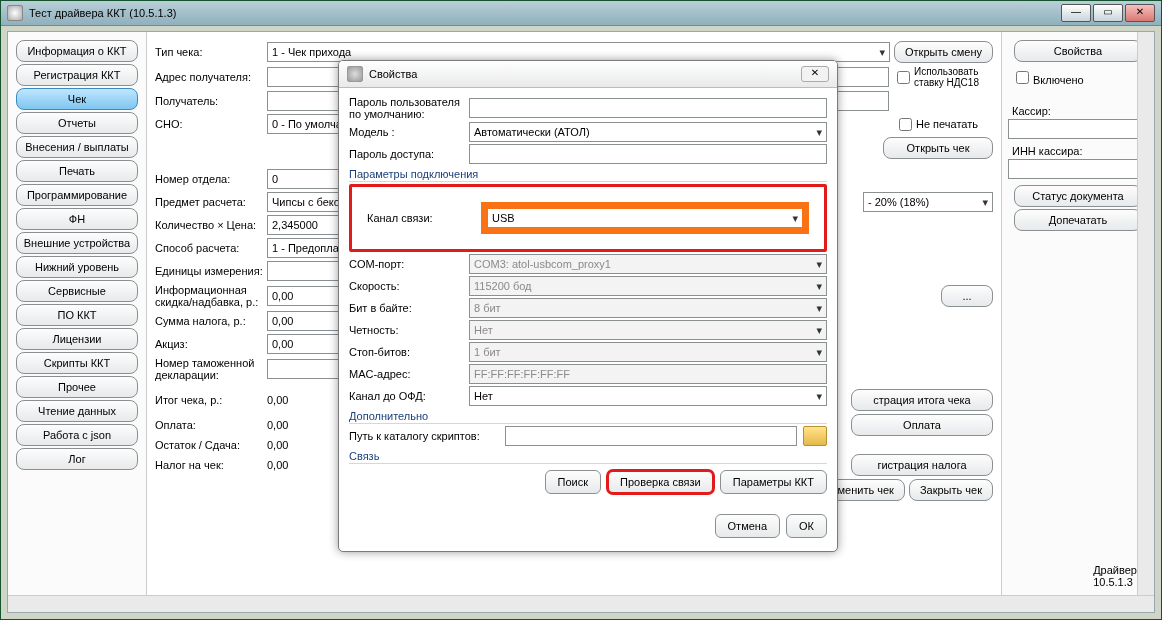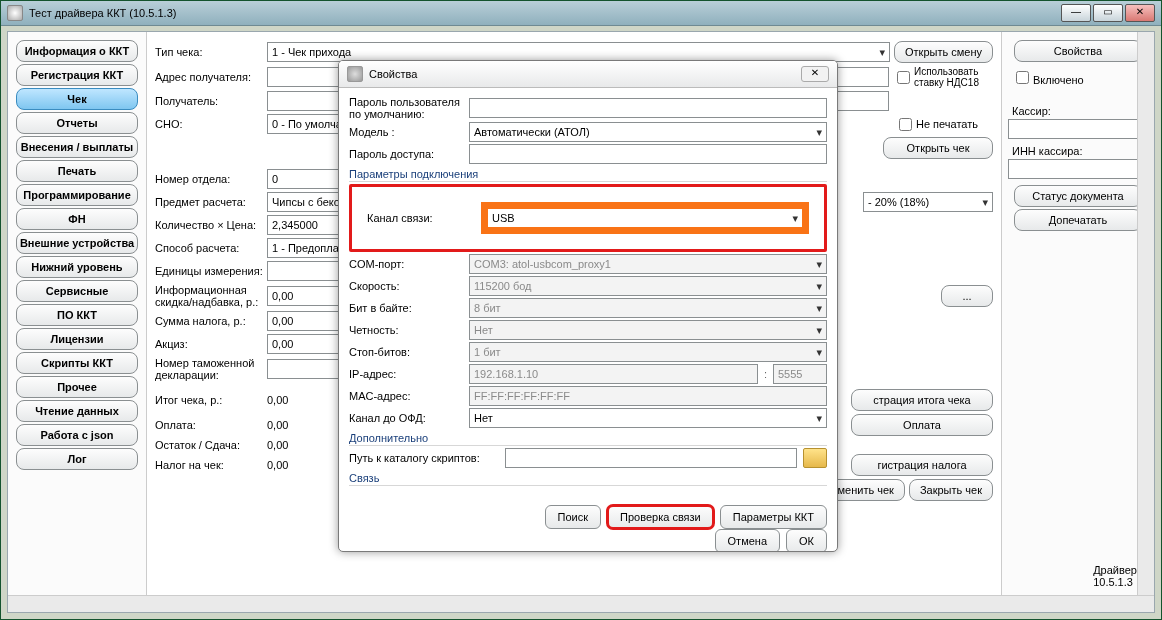--- a/index.html
+++ b/index.html
@@ -7,21 +7,21 @@
 
 .outer-window{position:absolute;inset:0;border:1px solid #14532d;background:#cfd6c7;}
 .titlebar{height:24px;background:linear-gradient(#b9cfd8,#8fb0bd);display:flex;align-items:center;padding:0 6px;color:#000;border-bottom:1px solid #6f8a93;}
 .titlebar .app-icon{width:14px;height:14px;background:radial-gradient(circle,#fff,#aaa);border:1px solid #888;border-radius:2px;margin-right:6px;}
 .titlebar .title{flex:1;}
 .winbtns{display:flex;gap:2px;}
 .winbtn{width:28px;height:16px;border:1px solid #555;border-radius:2px;background:linear-gradient(#fff,#c8d4da);text-align:center;line-height:14px;font-size:10px;}
 .winbtn.cls{background:linear-gradient(#f6c0be,#d97873);}
 .content{position:absolute;top:30px;left:6px;right:6px;bottom:6px;background:#fff;border:1px solid #9aa7ae;display:flex;}
 
-.sidebar{width:130px;padding:6px 4px;border-right:1px solid #ccc;background:#fbfbfb;font-weight:bold;}
+.sidebar{width:130px;padding:6px 4px;border-right:1px solid #ccc;background:#fbfbfb;}
 .sbtn{display:block;width:120px;height:20px;margin:2px auto;border:1px solid #8a8f91;border-radius:8px;background:linear-gradient(#fdfdfd,#e7e9ea);text-align:center;line-height:20px;font-size:11px;cursor:pointer;}
 .sbtn.sel{background:linear-gradient(#bfe6ff,#7fc6f0);border-color:#3a8cc0;}
 
 .mid{flex:1;padding:6px 8px;position:relative;}
 .lbl{display:inline-block;width:108px;}
 .row{display:flex;align-items:center;margin:3px 0;gap:4px;}
 .combo, .txt{border:1px solid #8a8f91;background:#fff;height:18px;line-height:18px;padding:0 4px;font-size:11px;}
 .combo{min-width:120px;display:flex;align-items:center;justify-content:space-between;}
 .combo::after{content:"▾";margin-left:6px;color:#333;}
 .btn{border:1px solid #8a8f91;border-radius:8px;background:linear-gradient(#fdfdfd,#e7e9ea);height:20px;padding:0 10px;line-height:20px;text-align:center;cursor:pointer;white-space:nowrap;}
@@ -37,21 +37,21 @@
 .dlg-title .dclose{width:26px;height:14px;border:1px solid #aaa;border-radius:3px;text-align:center;line-height:12px;font-size:10px;background:#f2f2f2;}
 .dlg-body{padding:6px 10px 6px 10px;}
 .fieldset-label{color:#1a3f7a;margin-top:4px;margin-bottom:2px;font-size:11px;border-bottom:1px solid #d7d7d7;padding-bottom:1px;}
 .drow{display:flex;align-items:center;margin:2px 0;gap:6px;}
 .drow .dlbl{width:114px;}
 .dcombo,.dtxt{flex:1;border:1px solid #8a8f91;height:18px;line-height:18px;padding:0 4px;background:#fff;display:flex;align-items:center;font-size:11px;}
 .dcombo::after{content:"▾";margin-left:auto;color:#333;}
 .disabled{background:#f3f3f3;color:#8a8a8a;}
 .redbox{border:3px solid #e21a1a !important;border-radius:2px;}
 .redbox .dcombo{border:7px solid #f97316;}
-.dlg-btns{display:flex;gap:6px;justify-content:flex-end;margin-top:19px;}
+.dlg-btns{display:flex;gap:6px;justify-content:flex-end;margin-top:6px;}
 .dbtn{border:1px solid #8a8f91;border-radius:6px;background:linear-gradient(#fdfdfd,#e7e9ea);height:22px;padding:0 12px;line-height:22px;}
 .dbtn.redframe{outline:3px solid #e21a1a;outline-offset:-2px;}
 .folder-icon{width:22px;height:18px;background:linear-gradient(#ffe38a,#e6b84b);border:1px solid #b7912f;border-radius:2px;}
 .smalltxt{color:#666;}
 
 .sbars{position:absolute;right:0;top:0;bottom:16px;width:16px;background:#eaeaea;border-left:1px solid #ccc;}
 .sbars2{position:absolute;left:0;right:0;bottom:0;height:16px;background:#eaeaea;border-top:1px solid #ccc;}
 </style>
 </head>
 <body>
@@ -281,26 +281,20 @@
           <span>Нет</span>
         </div>
     </div>
     <div class="drow">
       <div class="dlbl">Стоп-битов:</div>
       <div class="dcombo disabled">
           <span>1 бит</span>
         </div>
     </div>
     <div class="drow">
-      <div class="dlbl">IP-адрес:</div>
-      <div class="dtxt disabled" style="flex:1">192.168.1.10</div>
-      <span class="smalltxt">:</span>
-      <div class="dtxt disabled" style="width:44px;flex:none">5555</div>
-    </div>
-    <div class="drow">
       <div class="dlbl">MAC-адрес:</div>
       <div class="dtxt disabled">FF:FF:FF:FF:FF:FF</div>
     </div>
     <div class="drow">
       <div class="dlbl">Канал до ОФД:</div>
       <div class="dcombo">
           <span>Нет</span>
         </div>
     </div>
 
@@ -310,18 +304,18 @@
       <div class="dtxt"></div>
       <div class="folder-icon"></div>
     </div>
 
     <div class="fieldset-label">Связь</div>
     <div class="dlg-btns">
       <div class="dbtn">Поиск</div>
       <div class="dbtn redframe">Проверка связи</div>
       <div class="dbtn">Параметры ККТ</div>
     </div>
-    <div class="dlg-btns" style="margin-top:0">
+    <div class="dlg-btns" style="margin-top:20px">
       <div class="dbtn">Отмена</div>
       <div class="dbtn">ОК</div>
     </div>
   </div>
 </div>
 
 </body></html>

